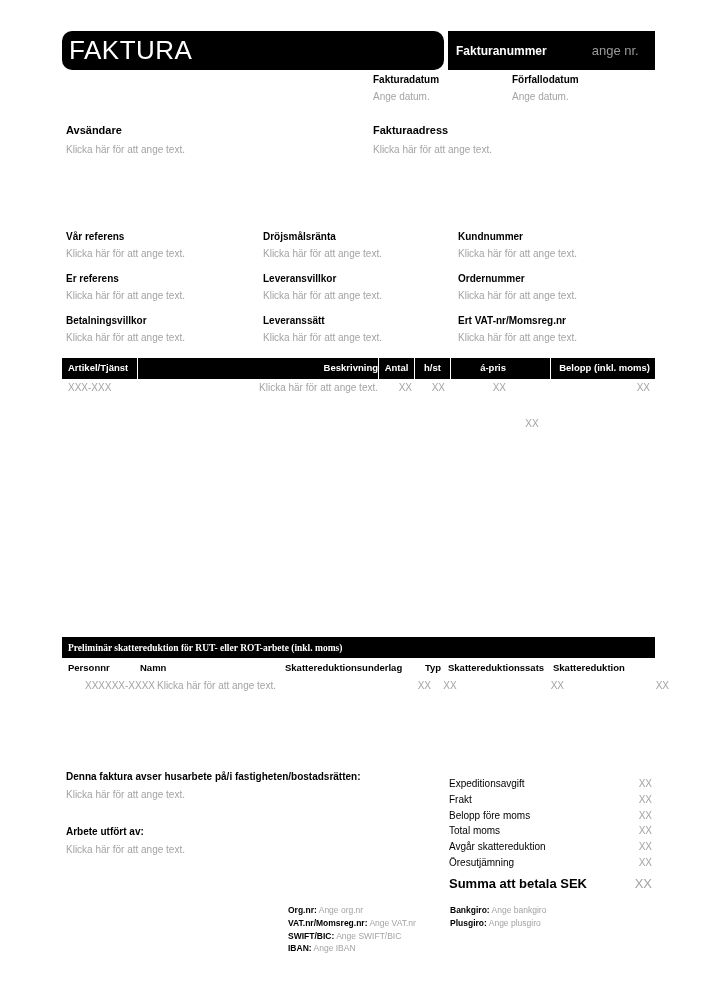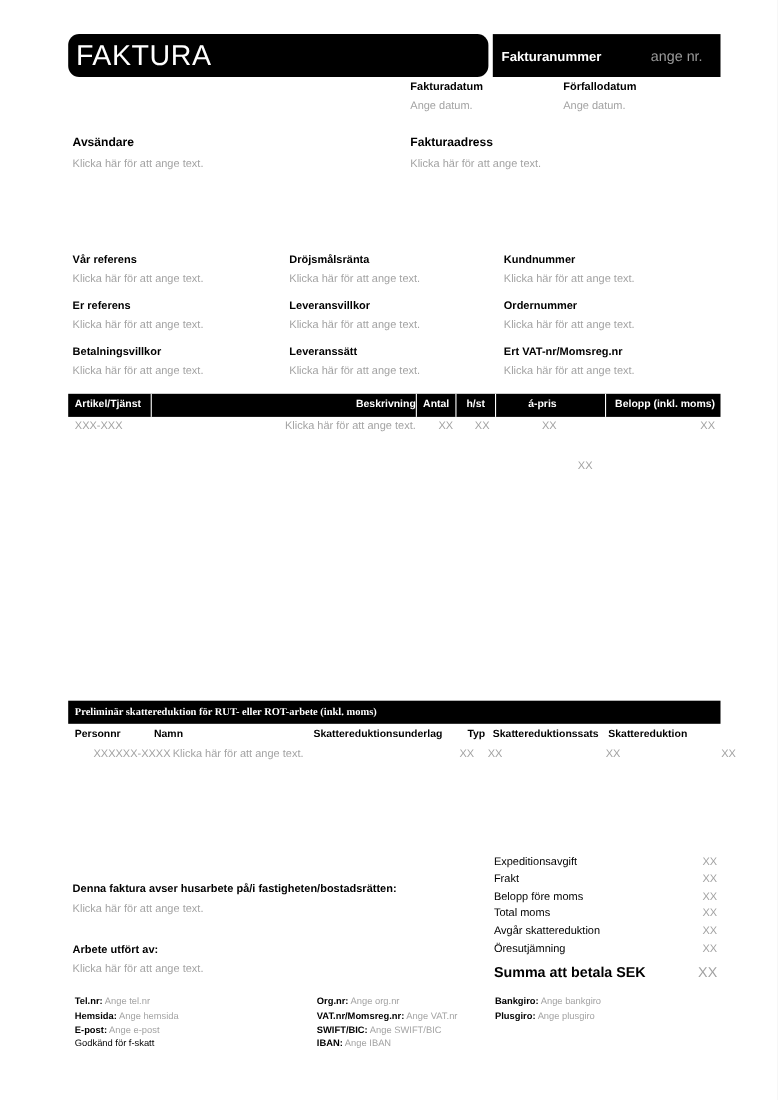--- a/index.html
+++ b/index.html
@@ -75,21 +75,21 @@
   .x2 { width:133px; text-align:left; }
   .x3 { width:30px;  text-align:center; }
   .x4 { width:105px; text-align:left; }
   .x5 { width:102px; text-align:left; }
   .tax-row .x2 { text-align:right; padding-right:4px; }
   .tax-row .x4 { text-align:right; padding-right:6px; }
   .tax-row .x5 { text-align:right; padding-right:3px; }
 
   
   .prop-block { position:absolute; left:66px; top:771px; width:360px; }
-  .prop-heading { font-weight:bold; font-size:10px; line-height:12px; margin-bottom:6px;margin-top:32px; }
+  .prop-heading { font-weight:bold; font-size:10px; line-height:12px; margin-bottom:6px; }
   .prop-value { font-size:10px; line-height:12px; }
   .work-block { position:absolute; left:66px; top:826px; width:360px; }
 
   
   .totals-block { position:absolute; left:449px; top:778px; width:203px; }
   .tot-row { display:flex; justify-content:space-between; height:15.8px; font-size:10px; line-height:12px; }
   .summa-row {
     position:absolute; left:449px; top:876px; width:203px;
     display:flex; justify-content:space-between; align-items:baseline;
   }
@@ -249,37 +249,20 @@
     <div class="tot-row">
       <span>Öresutjämning</span>
       <span class="ph">XX</span>
     </div>
   </div>
   <div class="summa-row">
     <span class="summa-label">Summa att betala SEK</span>
     <span class="summa-value ph">XX</span>
   </div>
 
-  <div class="f-col f-col1">
-    <div>
-      <span class="f-label">Tel.nr:</span>
-      <span class="f-value">Ange tel.nr</span>
-    </div>
-    <div>
-      <span class="f-label">Hemsida:</span>
-      <span class="f-value">Ange hemsida</span>
-    </div>
-    <div>
-      <span class="f-label">E-post:</span>
-      <span class="f-value">Ange e-post</span>
-    </div>
-    <div>
-      <span class="f-label plain">Godkänd för f-skatt</span>
-    </div>
-  </div>
   <div class="f-col f-col2">
     <div>
       <span class="f-label">Org.nr:</span>
       <span class="f-value">Ange org.nr</span>
     </div>
     <div>
       <span class="f-label">VAT.nr/Momsreg.nr:</span>
       <span class="f-value">Ange VAT.nr</span>
     </div>
     <div>

